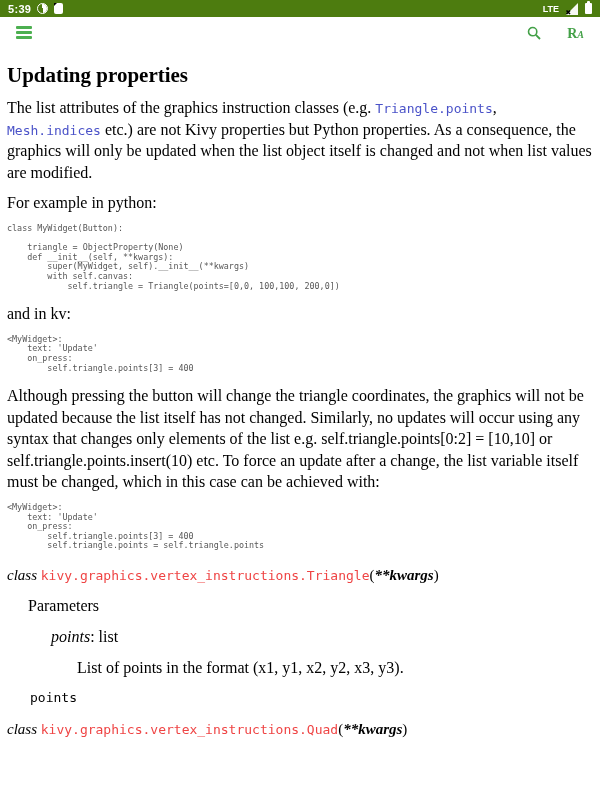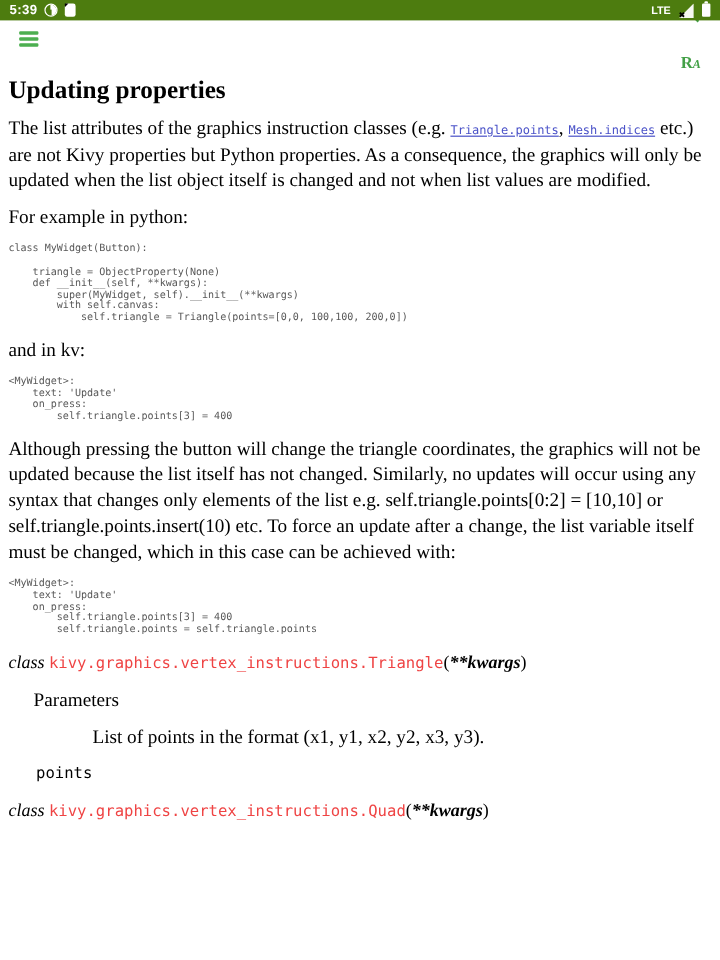--- a/index.html
+++ b/index.html
@@ -46,34 +46,34 @@
   }
 
   
   .toolbar {
     height: 31px; background: #fff; position: relative; z-index: 2;
     display: flex; align-items: center; justify-content: space-between;
     padding: 0 16px;
   }
   .hamburger { width: 16px; display: flex; flex-direction: column; gap: 2.6px; cursor: pointer; }
   .hamburger span { display: block; height: 2.4px; background: #4caf50; border-radius: 1px; }
-  .toolbar-right { display: flex; align-items: center; gap: 25px; flex-direction: column; }
+  .toolbar-right { display: flex; align-items: center; gap: 25px; }
   .tb-icon { color: #43a047; display: inline-flex; align-items: center; cursor: pointer; }
   .font-icon { font-family: "Liberation Serif", serif; color: #43a047; font-weight: bold; line-height: 1; }
   .font-icon .big { font-size: 14px; }
   .font-icon .small { font-size: 10px; font-style: italic; }
 
   
   .content { padding: 0 7px; position: relative; z-index: 1; }
   .intro { font-size: 16px; line-height: 1.2; margin-top: -4px; }
   h2 { font-size: 21px; font-weight: bold; margin: 15px 0 9px 0; }
   p.body { font-size: 16px; line-height: 1.35; margin: 9px 0; }
   a.code-link, a.mono-link {
     font-family: "DejaVu Sans Mono", "Liberation Mono", monospace;
-    font-size: 10px; color: #4a52c8; text-decoration: underline; cursor: pointer;
+    font-size: 13px; color: #4a52c8; cursor: pointer;
   }
   pre.code {
     font-family: "DejaVu Sans Mono", "Liberation Mono", monospace;
     font-size: 8.4px; line-height: 9.6px; color: #575757;
     margin: 10px 0 12px 0; white-space: pre;
   }
 
   .sig { font-size: 15px; margin: 16px 0 4px 0; }
   .sig .kw { font-style: italic; }
   .sig .path {
@@ -164,20 +164,21 @@
     text: 'Update'
     on_press:
         self.triangle.points[3] = 400
         self.triangle.points = self.triangle.points</pre>
 
   <div class="sig"><em class="kw">class</em><span> </span><code class="path">kivy.graphics.vertex_instructions.Triangle</code><span>(</span><em class="args">**kwargs</em><span>)</span></div>
 
 
   <div class="doc-line ind1">Parameters</div>
 
+  <div class="doc-line ind2"><span class="param-name">points</span><span>: list</span></div>
 
   <div class="doc-line ind3">List of points in the format (x1, y1, x2, y2, x3, y3).</div>
 
   <div class="doc-line ind-attr mono-attr">points</div>
 
 
   <div class="sig"><em class="kw">class</em><span> </span><code class="path">kivy.graphics.vertex_instructions.Quad</code><span>(</span><em class="args">**kwargs</em><span>)</span></div>
 
 </div>
 

